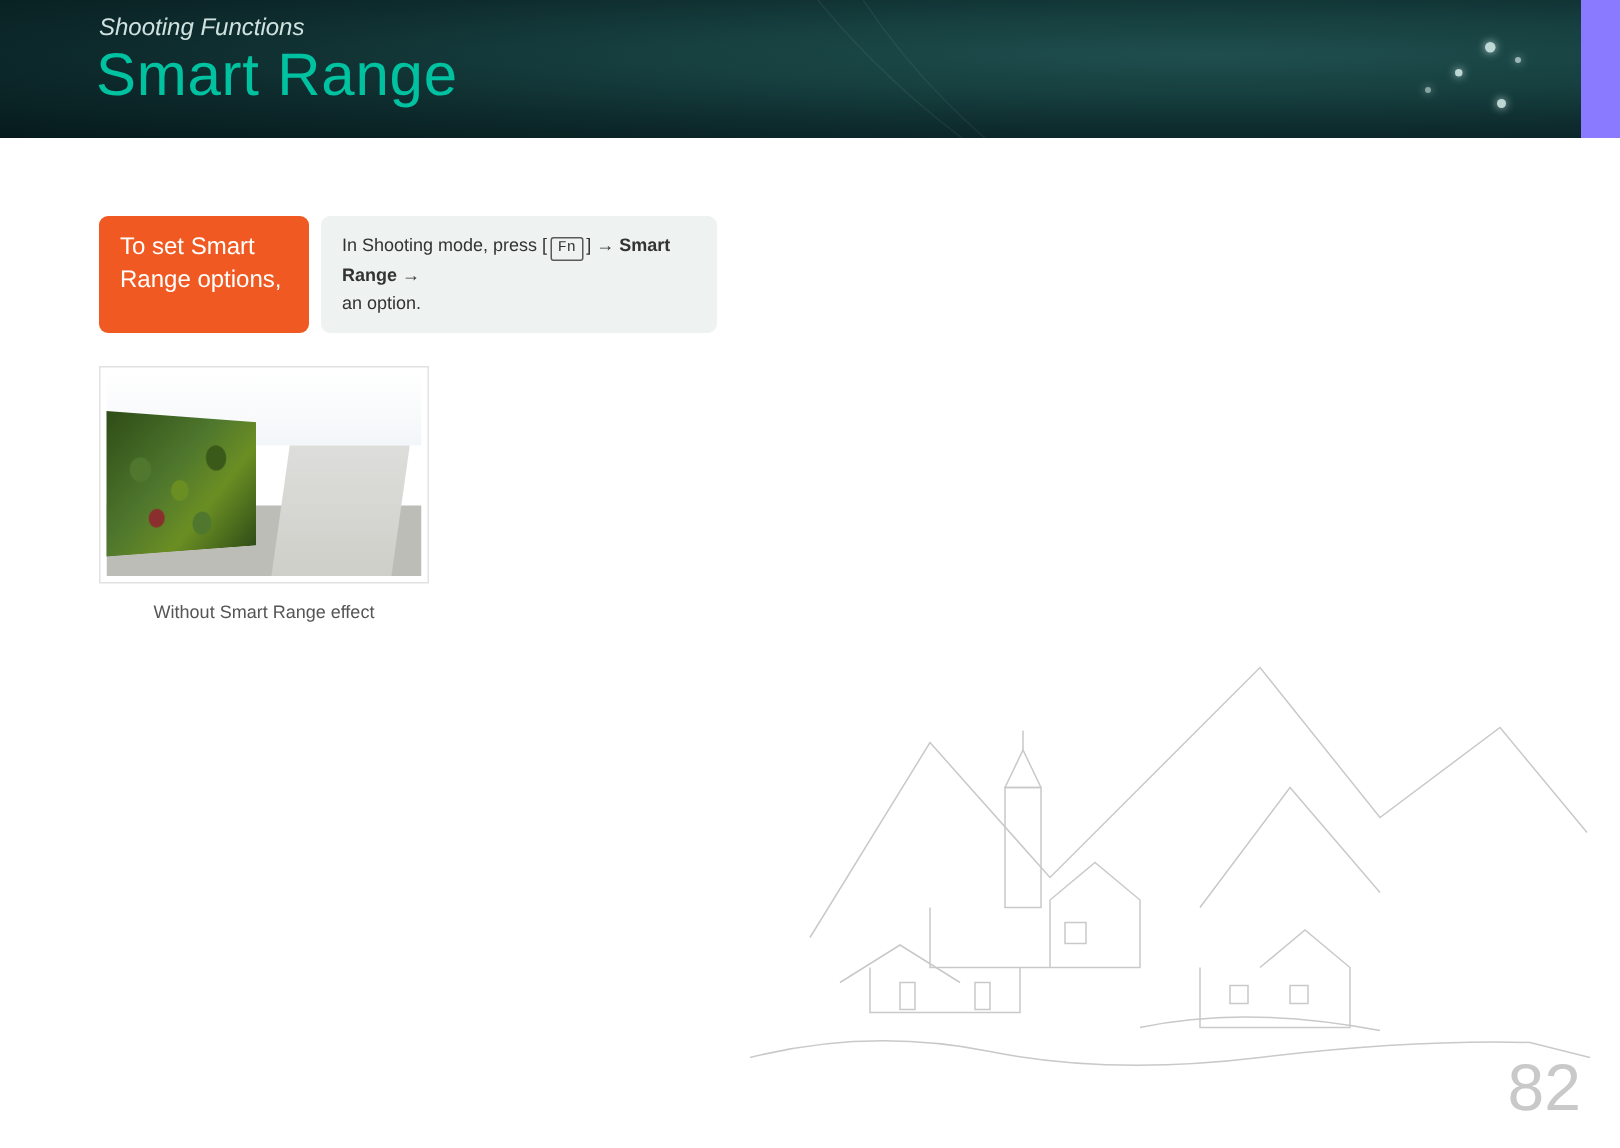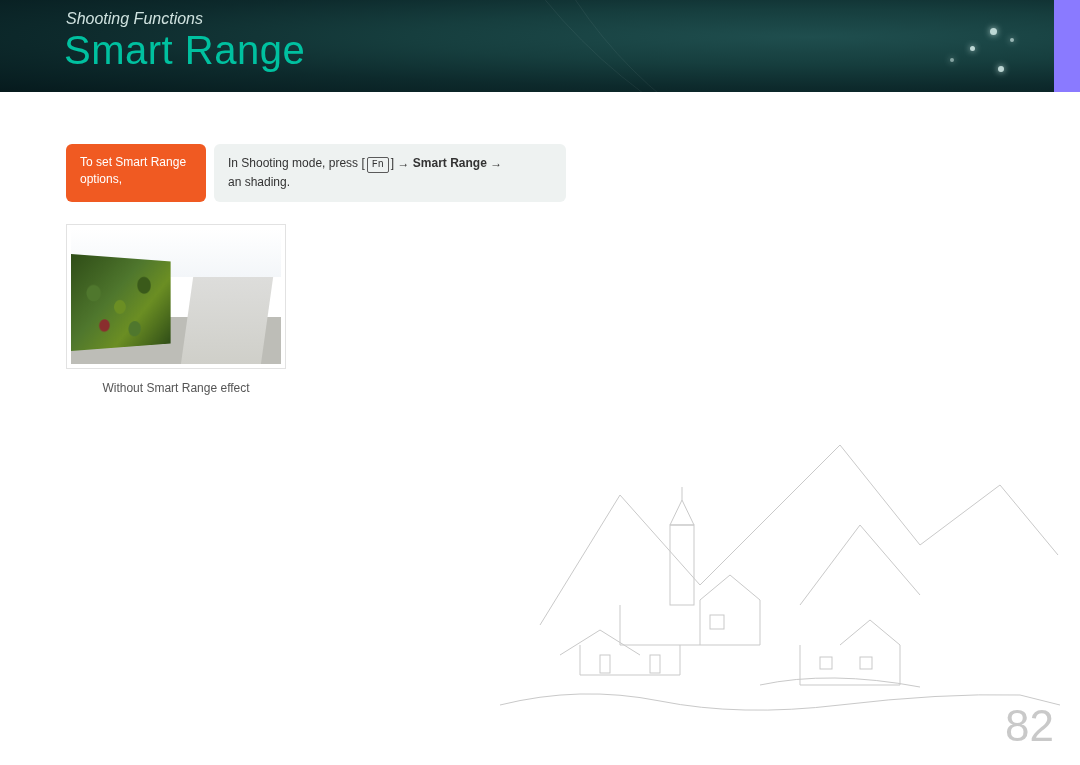--- a/index.html
+++ b/index.html
@@ -42,26 +42,26 @@
     position: absolute; top: 28px; left: 64px;
     font-size: 40px; font-weight: 300; color: #00c1a0; letter-spacing: 0.5px;
   }
 
   
   .body { position: relative; padding: 30px 66px 0 66px; }
   .intro { font-size: 15px; line-height: 1.5; color: #404040; max-width: 540px; }
 
   .callout-row { display:flex; margin-top: 22px; gap: 8px; align-items:stretch; }
   .callout-label {
-    background:#f05a22; color:#fff; font-size:12px; line-height:1.4;
+    background:#f05a22; color:#fff; font-size:16px; line-height:1.4;
     padding:10px 14px; border-radius:6px; width: 140px;
   }
   .callout-body {
     background:#eef2f1; color:#333; font-size:12px; line-height:1.6;
-    padding:10px 14px; border-radius:6px; width: 352px;
+    padding:10px 14px; border-radius:6px; width: 264px;
   }
   .callout-body .fn-key {
     display:inline-block; border:1px solid #5a5a5a; border-radius:2px;
     padding:0 4px; font-size:10px; font-family: "Courier New", monospace;
     line-height:14px; vertical-align:baseline; margin:0 2px;
   }
   .callout-body .strong { font-weight:700; }
 
   .samples { display:flex; gap:24px; margin-top:22px; }
   .sample { width:220px; }
@@ -115,21 +115,21 @@
     <div class="ribbon"></div>
     <div class="breadcrumb">Shooting Functions</div>
     <div class="page-title">Smart Range</div>
   </div>
 
   <div class="body">
 
     <div class="callout-row">
       <div class="callout-label">To set Smart Range options,</div>
       <div class="callout-body">
-        <span>In Shooting mode, press [</span><span class="fn-key">Fn</span><span>] → </span><span class="strong">Smart Range</span><span> → </span><br><span>an shading.</span>
+        <span>In Shooting mode, press [</span><span class="fn-key">Fn</span><span>] → </span><span class="strong">Smart Range</span><span> → </span><br><span>an option.</span>
       </div>
     </div>
 
     <div class="samples">
       <div class="sample">
         <div class="thumb">
           <div class="thumb-inner">
             <div class="sky overexp"></div>
             <div class="ground"></div>
             <div class="path"></div>

